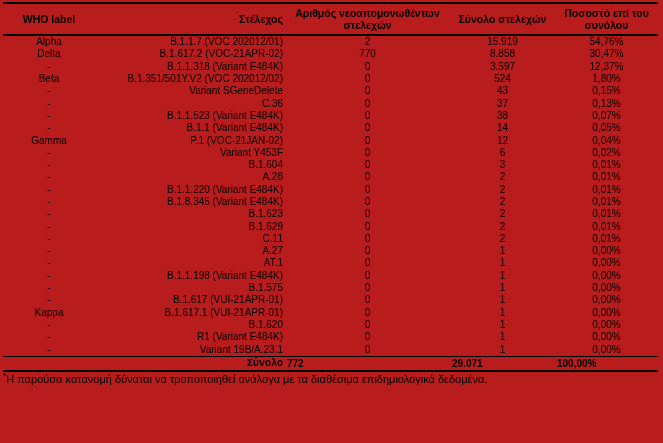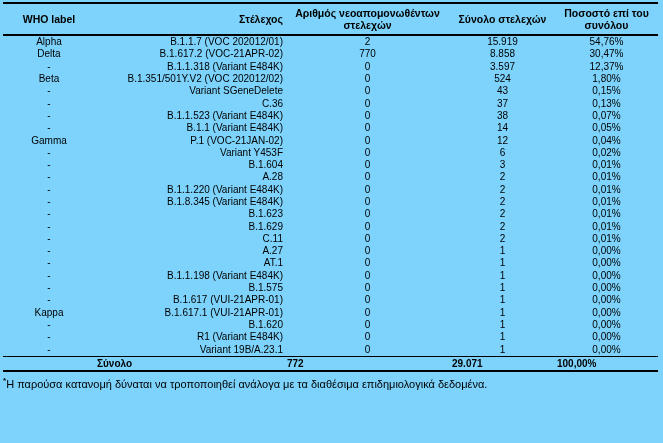--- a/index.html
+++ b/index.html
@@ -4,21 +4,21 @@
 <style>
   html, body {
     margin: 0;
     padding: 0;
     background: #ffffff;
   }
   .page {
     position: relative;
     width: 663px;
     height: 443px;
-    background: #7dd3fc;
+    background: #b91c1c;
     font-family: "Liberation Sans", sans-serif;
     color: #000000;
     overflow: hidden;
     box-sizing: border-box;
     padding: 2px 5px 0 3px;
   }
   table.variants {
     border-collapse: collapse;
     table-layout: fixed;
     width: 655px;
@@ -56,24 +56,23 @@
   tfoot td {
     font-size: 10px;
     font-weight: bold;
     line-height: 13px;
     height: 13px;
     padding: 0 2px;
     text-align: left;
     border-top: 1px solid #000000;
     border-bottom: 2.5px solid #000000;
   }
-  tfoot td.left { text-align: left; }
+  tfoot td.left { text-align: right; font-family: Liberation Mono, monospace; }
 
   .footnotes {
-    margin-top: 5px;
     font-size: 11px;
     line-height: 14px;
   }
   .footnote { margin: 0; }
   .footnote sup {
     font-size: 8px;
     font-weight: bold;
     line-height: 0;
   }
 </style>

